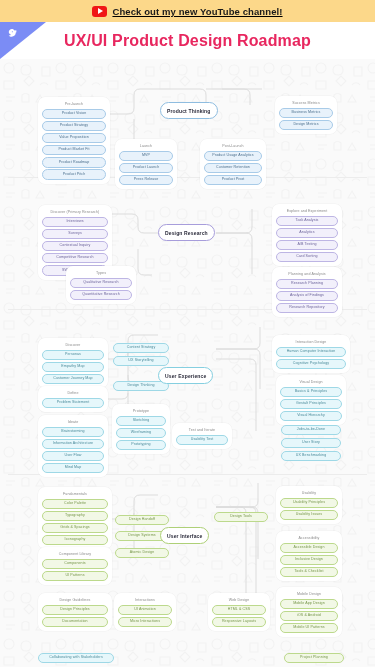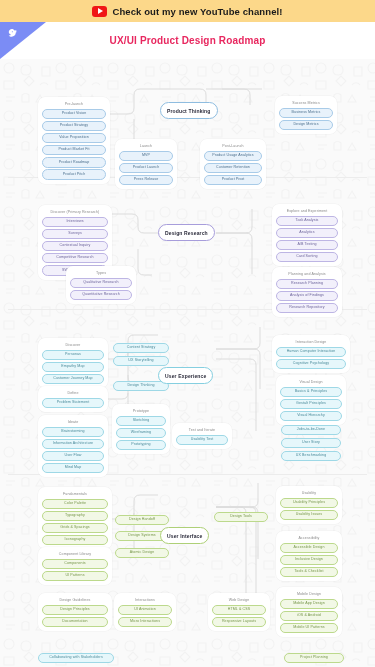--- a/index.html
+++ b/index.html
@@ -11,20 +11,21 @@
   }
   #page { position: relative; width: 375px; height: 667px; overflow: hidden; background:#fbfbfb; }
 
   
   .yt-banner {
     position: relative; z-index: 40;
     height: 22px; width: 100%;
     background: #fcd88a;
     display: flex; align-items: center; justify-content: center;
     gap: 5px;
+    text-decoration: underline;
   }
   .yt-play {
     width: 15px; height: 11px; background: #f01616; border-radius: 3px;
     display: flex; align-items: center; justify-content: center;
   }
   .yt-play::after {
     content: ""; width: 0; height: 0;
     border-left: 5px solid #fff;
     border-top: 3px solid transparent;
     border-bottom: 3px solid transparent;
@@ -41,21 +42,21 @@
   .corner-ribbon {
     position: absolute; left: 0; top: 0; width: 0; height: 0;
     border-top: 37px solid #7b8cf5;
     border-right: 46px solid transparent;
   }
   .corner-logo {
     position: absolute; left: 7px; top: 5px; width: 14px; height: 14px; color: #fff;
   }
   .page-title {
     width: 100%; text-align: center;
-    font-size: 10px; font-weight: bold; color: #e8275f;
+    font-size: 16px; font-weight: bold; color: #e8275f;
     letter-spacing: .15px;
   }
 
   
   .canvas {
     position: relative;
     width: 375px; height: 608px;
     background-color: #fafafa;
     overflow: hidden;
   }

